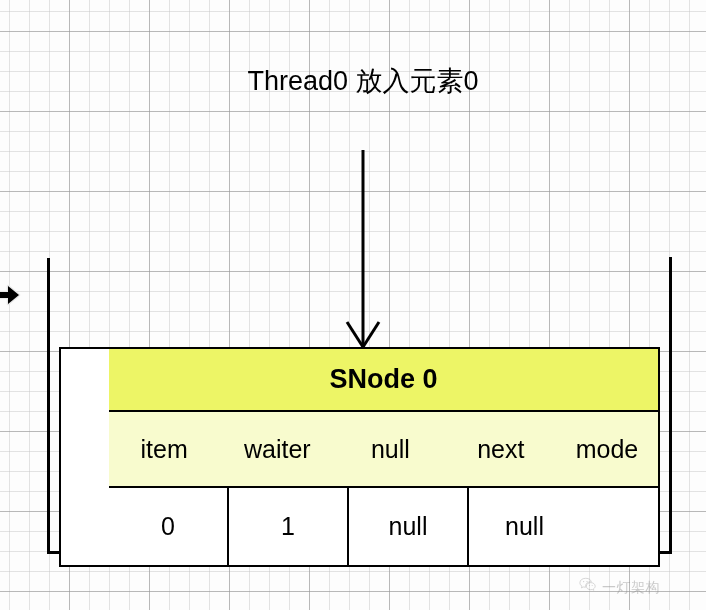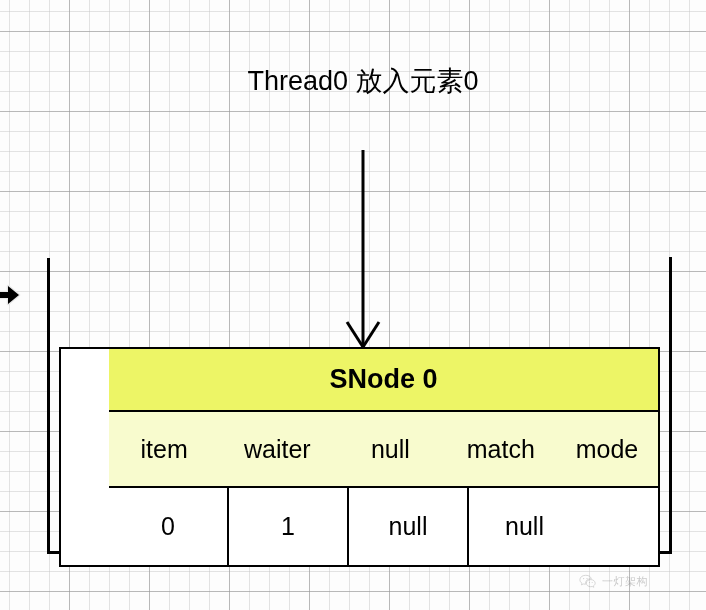--- a/index.html
+++ b/index.html
@@ -134,24 +134,25 @@
   .watermark {
     position: absolute;
     left: 578px;
     top: 572px;
     display: flex;
     align-items: center;
     gap: 5px;
     opacity: 0.45;
   }
   .watermark .wm-text {
-    font-size: 11px;
+    font-size: 14px;
     color: #8c8c8c;
     letter-spacing: 0.5px;
     white-space: nowrap;
+    margin-top: 7px;
   }
   .wm-icon { width: 19px; height: 19px; display: block; }
 </style>
 </head>
 <body>
 
 <div id="canvas">
 
   <div class="title-block">
     <span class="title-line">Thread0 放入元素0</span>
@@ -173,21 +174,21 @@
   </svg>
 
   <div class="snode-table">
 
     <div class="snode-header">SNode 0</div>
 
     <div class="snode-colrow">
       <div class="cell col-0">item</div>
       <div class="cell col-1">waiter</div>
       <div class="cell col-2">null</div>
-      <div class="cell col-3">match</div>
+      <div class="cell col-3">next</div>
       <div class="cell col-4">mode</div>
     </div>
 
     <div class="snode-valrow">
       <div class="cell col-0">0</div>
       <div class="cell col-2">1</div>
       <div class="cell col-3">null</div>
       <div class="cell col-4">null</div>
     </div>
 

